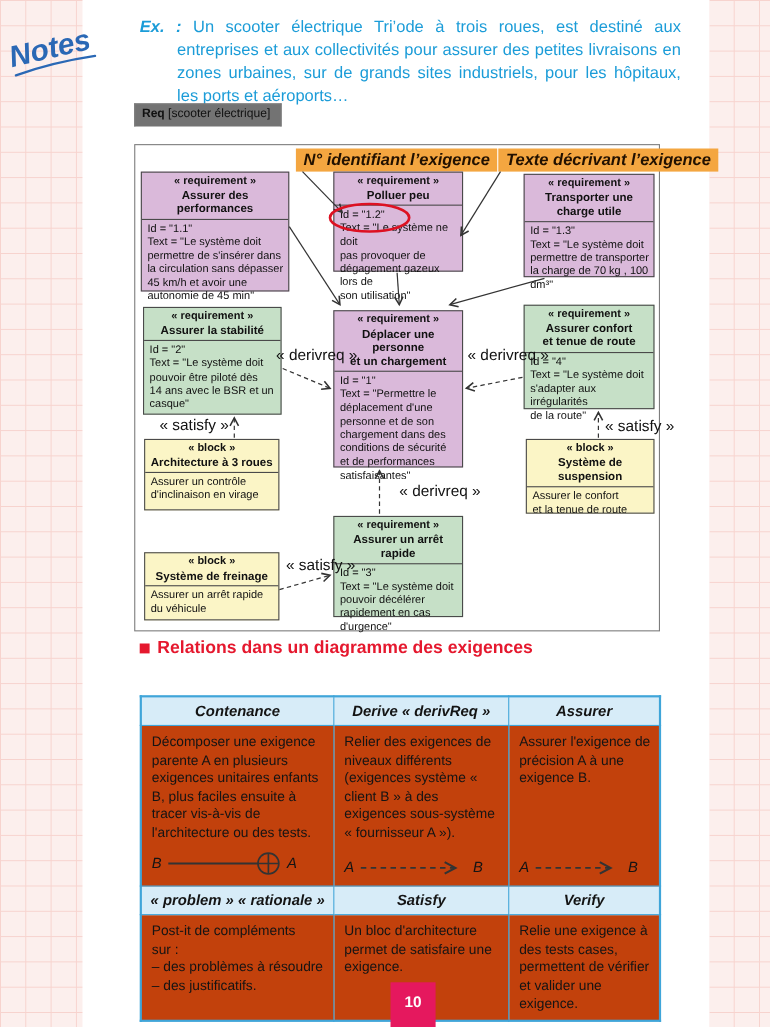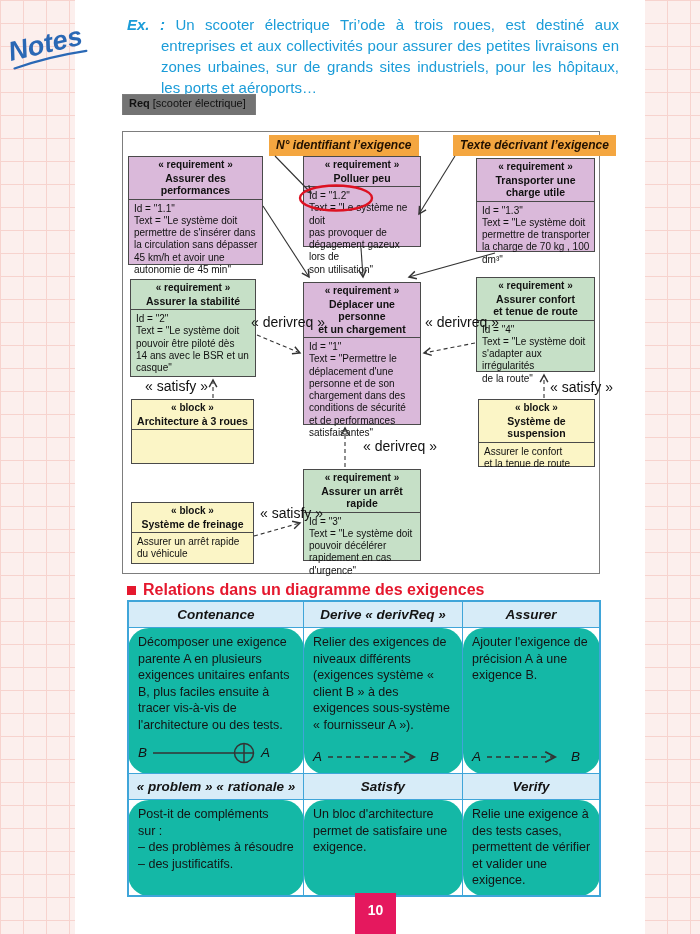--- a/index.html
+++ b/index.html
@@ -25,49 +25,49 @@
   
   .tab{position:absolute;left:122px;top:94px;height:17px;background:#737373;
     border:1.5px solid #7d7d7d;border-bottom:none;padding:2px 9px 1px 6px;
     font-size:11px;color:#111;z-index:3;}
   .tab b{font-weight:bold;}
   .tab span{margin-left:3px;}
   .frame{position:absolute;left:122px;top:131px;width:476px;height:441px;
     background:#fff;border:1.5px solid #7d7d7d;z-index:2;}
   .frame *{box-sizing:border-box;}
   .callout{position:absolute;height:21px;background:#f4a640;color:#221100;
-    font-size:12px;font-style:italic;font-weight:bold;line-height:21px;
+    font-size:15px;font-style:italic;font-weight:bold;line-height:21px;
     padding:0 7px;white-space:nowrap;}
   .bx{position:absolute;border:1.4px solid #4a4a4a;font-size:10px;color:#111;}
   .bx .hd{border-bottom:1.4px solid #4a4a4a;text-align:center;padding:2px 1px;
     line-height:12.5px;white-space:pre-line;}
   .bx .hd .st{display:block;font-size:10px;font-weight:bold;}
   .bx .hd .tt{display:block;font-weight:bold;font-size:10.5px;white-space:pre-line;}
   .bx .bd{padding:3px 4px 2px 5px;line-height:12.3px;white-space:pre-line;}
   .purple{background:#dab9da;}
   .green{background:#c6e0c7;}
   .yellow{background:#fbf5c6;}
   .elabel{position:absolute;font-size:14px;font-weight:normal;color:#111;
     white-space:nowrap;background:transparent;}
   .wires{position:absolute;left:0;top:0;pointer-events:none;}
   
   .section{position:absolute;left:127px;top:581px;margin:0;color:#e5182e;
     font-size:16px;font-weight:bold;}
   .section .sq{display:inline-block;width:9px;height:9px;background:#e5182e;
     margin-right:7px;}
   
-  .reltable{position:absolute;left:127px;top:600px;border-collapse:collapse;
+  .reltable{position:absolute;left:127px;top:632px;border-collapse:collapse;
     table-layout:fixed;width:457px;}
   .reltable th,.reltable td{border:1.5px solid #3fa5d9;vertical-align:top;
     color:#141414;}
   .reltable{border:2.5px solid #3fa5d9;}
   .reltable th{background:#d7ecf8;font-size:13.5px;font-style:italic;
     font-weight:bold;text-align:center;padding:5px 3px;}
   .reltable td{font-size:12.5px;line-height:16.5px;padding:6px 6px 6px 9px;
-    background:#14b8a6;border-radius:21px;}
+    background:#c2410c;}
   .c1{width:168px;} .c2{width:152px;} .c3{width:130px;}
   .cellflex{display:flex;flex-direction:column;height:133px;}
   .celltext{white-space:pre-line;}
   .rel{margin-top:auto;display:flex;align-items:center;gap:4px;
     font-size:13.5px;font-style:italic;padding-bottom:2px;}
   .rel svg{display:block;}
   
   .pagenum{position:absolute;left:355px;top:893px;width:41px;height:41px;
     background:#e5185e;color:#fff;font-weight:bold;font-size:14px;
     text-align:center;padding-top:9px;box-sizing:border-box;}
@@ -142,20 +142,22 @@
     <div class="hd"><span class="st">« requirement »</span><span class="tt">Assurer confort
 et tenue de route</span></div>
     <div class="bd">Id = "4"
 Text = "Le système doit
 s'adapter aux irrégularités
 de la route"</div>
   </div>
 
   <div class="bx yellow" style="left:8px;top:267px;width:123px;height:65px;">
     <div class="hd"><span class="st">« block »</span><span class="tt">Architecture à 3 roues</span></div>
+    <div class="bd">Assurer un contrôle
+d'inclinaison en virage</div>
   </div>
   <div class="bx yellow" style="left:355px;top:267px;width:117px;height:68px;">
     <div class="hd"><span class="st">« block »</span><span class="tt">Système de suspension</span></div>
     <div class="bd">Assurer le confort
 et la tenue de route</div>
   </div>
 
   <div class="bx green" style="left:180px;top:337px;width:118px;height:92px;">
     <div class="hd"><span class="st">« requirement »</span><span class="tt">Assurer un arrêt rapide</span></div>
     <div class="bd">Id = "3"
@@ -234,21 +236,21 @@
           <i>A</i>
           <svg width="100" height="14" viewBox="0 0 100 14">
             <line x1="2" y1="7" x2="88" y2="7" stroke="#333" stroke-width="1.5" stroke-dasharray="5 4" marker-end="url(#vo)"></line>
           </svg>
           <i>B</i>
         </div>
       </div>
     </td>
     <td>
       <div class="cellflex">
-        <div class="celltext">Ajouter l'exigence de précision A à une exigence B.</div>
+        <div class="celltext">Assurer l'exigence de précision A à une exigence B.</div>
         <div class="rel">
           <i>A</i>
           <svg width="82" height="14" viewBox="0 0 82 14">
             <line x1="2" y1="7" x2="70" y2="7" stroke="#333" stroke-width="1.5" stroke-dasharray="5 4" marker-end="url(#vo)"></line>
           </svg>
           <i>B</i>
         </div>
       </div>
     </td>
   </tr>

